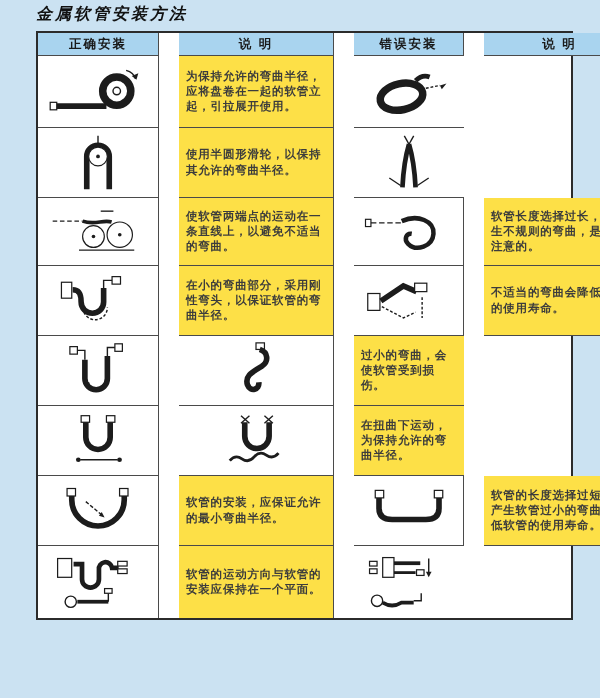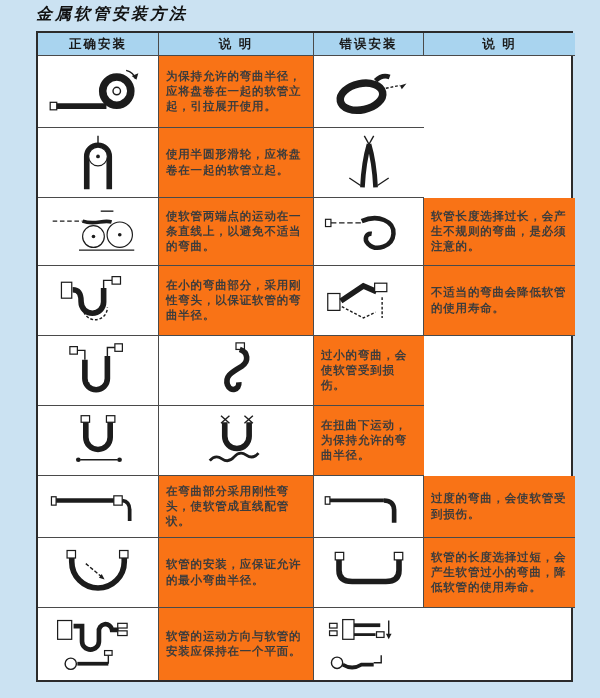--- a/index.html
+++ b/index.html
@@ -18,21 +18,21 @@
     letter-spacing: 3px;
     color: #111;
     margin: 0 0 6px 0;
   }
   .tbl {
     width: 537px;
     border: 2px solid #2b2b2b;
     background: #fff;
     box-sizing: border-box;
   }
-  .row { display: grid; grid-template-columns: 121px 155px 110px 151px; }
+  .row { display: grid; grid-template-columns: 121px 155px 110px 151px; gap: 20px; }
   .cell {
     border-right: 1px solid #4a4a4a;
     border-bottom: 1px solid #4a4a4a;
     box-sizing: border-box;
     overflow: hidden;
   }
   .row .cell:last-child { border-right: none; }
   .row:last-child .cell { border-bottom: none; }
   .hdr-cell {
     background: #a9d4ef;
@@ -40,21 +40,21 @@
     display: flex; align-items: center; justify-content: center;
     font-size: 12.5px; font-weight: bold; color: #1a1a1a;
     letter-spacing: 2px;
   }
   .img-cell {
     background: #ffffff;
     display: flex; align-items: center; justify-content: center;
   }
   .img-cell svg { display: block; }
   .desc-cell {
-    background: #f97316;
+    background: #fde047;
     padding: 5px 7px;
     font-size: 11.5px; font-weight: bold;
     line-height: 1.32;
     letter-spacing: 0.8px;
     color: #3c3c3c;
     display: flex; align-items: center;
   }
   svg .hose { stroke: #1c1c1c; fill: none; }
   svg .thin { stroke: #1c1c1c; fill: none; stroke-width: 1.5; }
   svg .fit  { fill: #ffffff; stroke: #1c1c1c; stroke-width: 1.3; }
@@ -102,21 +102,21 @@
     <div class="row" style="height:70px">
       <div class="cell img-cell">
         <svg width="104" height="60" viewBox="0 0 110 64">
           <line class="thin" x1="55" y1="3" x2="55" y2="13" stroke-width="2.5"></line>
           <path class="hose" d="M43 60 V25 A12 12 0 0 1 67 25 V60" stroke-width="6"></path>
           <circle class="fit" cx="55" cy="25" r="10"></circle>
           <circle class="solid" cx="55" cy="25" r="2"></circle>
         </svg>
       </div>
       <div class="cell desc-cell">
-        <span>使用半圆形滑轮，应将盘卷在一起的软管立起。</span>
+        <span>使用半圆形滑轮，以保持其允许的弯曲半径。</span>
       </div>
       <div class="cell img-cell">
         <svg width="94" height="60" viewBox="0 0 100 64">
           <path class="hose" d="M43 58 C44 38 47 22 50 12" stroke-width="5"></path>
           <path class="hose" d="M57 58 C56 38 53 22 50 12" stroke-width="5"></path>
           <line class="thin" x1="50" y1="12" x2="45" y2="3"></line>
           <line class="thin" x1="50" y1="12" x2="55" y2="3"></line>
           <line class="thin" x1="41" y1="56" x2="29" y2="48"></line>
           <line class="thin" x1="59" y1="56" x2="71" y2="48"></line>
         </svg>
@@ -219,43 +219,20 @@
           <line class="thin" x1="68" y1="5" x2="59" y2="13"></line>
           <path class="hose" d="M38 12 V27 A13 13 0 0 0 64 27 V12" stroke-width="6"></path>
           <path class="hose" d="M22 53 q6 -7 13 -2 t13 -2 t13 -2 t13 -2" stroke-width="3"></path>
         </svg>
       </div>
       <div class="cell desc-cell">
         <span>在扭曲下运动，为保持允许的弯曲半径。</span>
       </div>
     </div>
 
-    <div class="row" style="height:62px">
-      <div class="cell img-cell">
-        <svg width="104" height="54" viewBox="0 0 110 58">
-          <rect class="fit" x="5" y="18" width="5" height="9"></rect>
-          <line class="hose" x1="10" y1="22" x2="74" y2="22" stroke-width="5"></line>
-          <rect class="fit" x="72" y="17" width="9" height="10"></rect>
-          <path class="hose" d="M81 22 q8 1 8 10 V44" stroke-width="4"></path>
-        </svg>
-      </div>
-      <div class="cell desc-cell">
-        <span>在弯曲部分采用刚性弯头，使软管成直线配管状。</span>
-      </div>
-      <div class="cell img-cell">
-        <svg width="94" height="54" viewBox="0 0 100 58">
-          <rect class="fit" x="3" y="18" width="5" height="8"></rect>
-          <line class="hose" x1="8" y1="22" x2="66" y2="22" stroke-width="4"></line>
-          <path class="hose" d="M66 22 q11 0 11 11 V46" stroke-width="5"></path>
-        </svg>
-      </div>
-      <div class="cell desc-cell">
-        <span>过度的弯曲，会使软管受到损伤。</span>
-      </div>
-    </div>
 
     <div class="row" style="height:70px">
       <div class="cell img-cell">
         <svg width="104" height="60" viewBox="0 0 110 64">
           <rect class="fit" x="22" y="8" width="9" height="8"></rect>
           <rect class="fit" x="78" y="8" width="9" height="8"></rect>
           <path class="hose" d="M27 16 V20 A28 28 0 0 0 83 20 V16" stroke-width="6"></path>
           <line class="thin" x1="42" y1="22" x2="60" y2="37" stroke-dasharray="4,2"></line>
           <path class="solid" d="M62 39 l-6 -2 l3 -4 z"></path>
         </svg>

